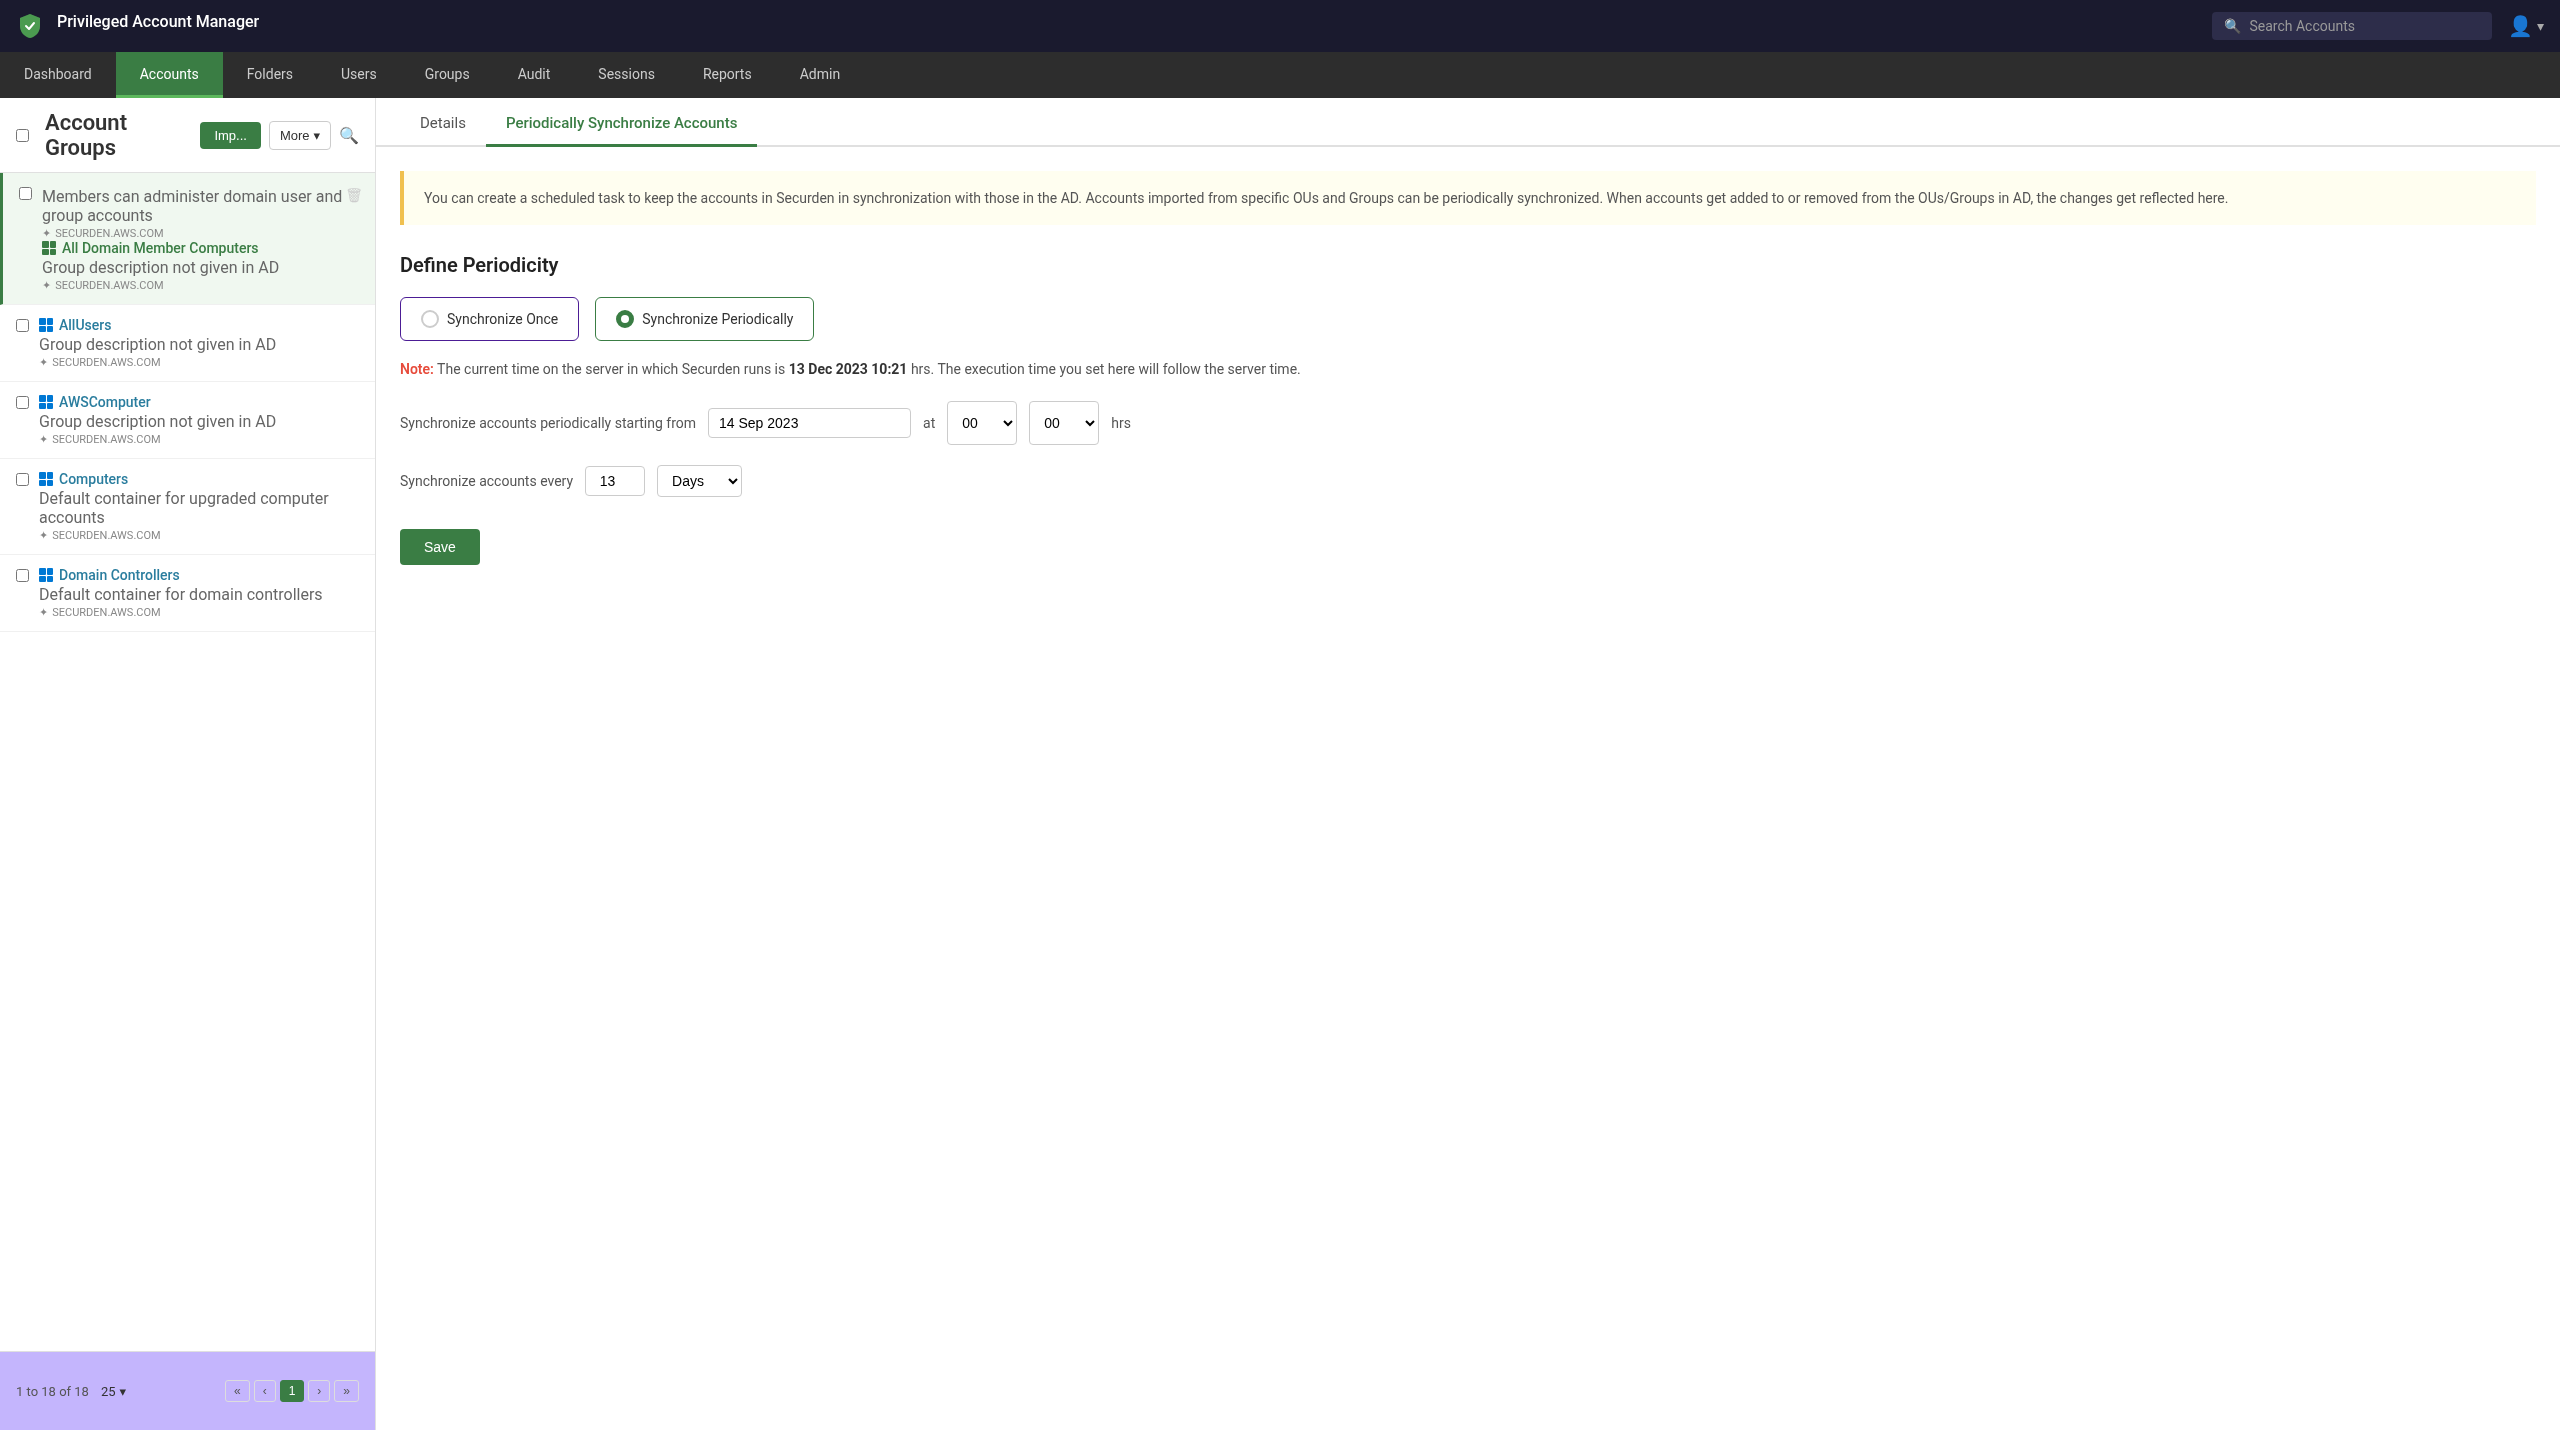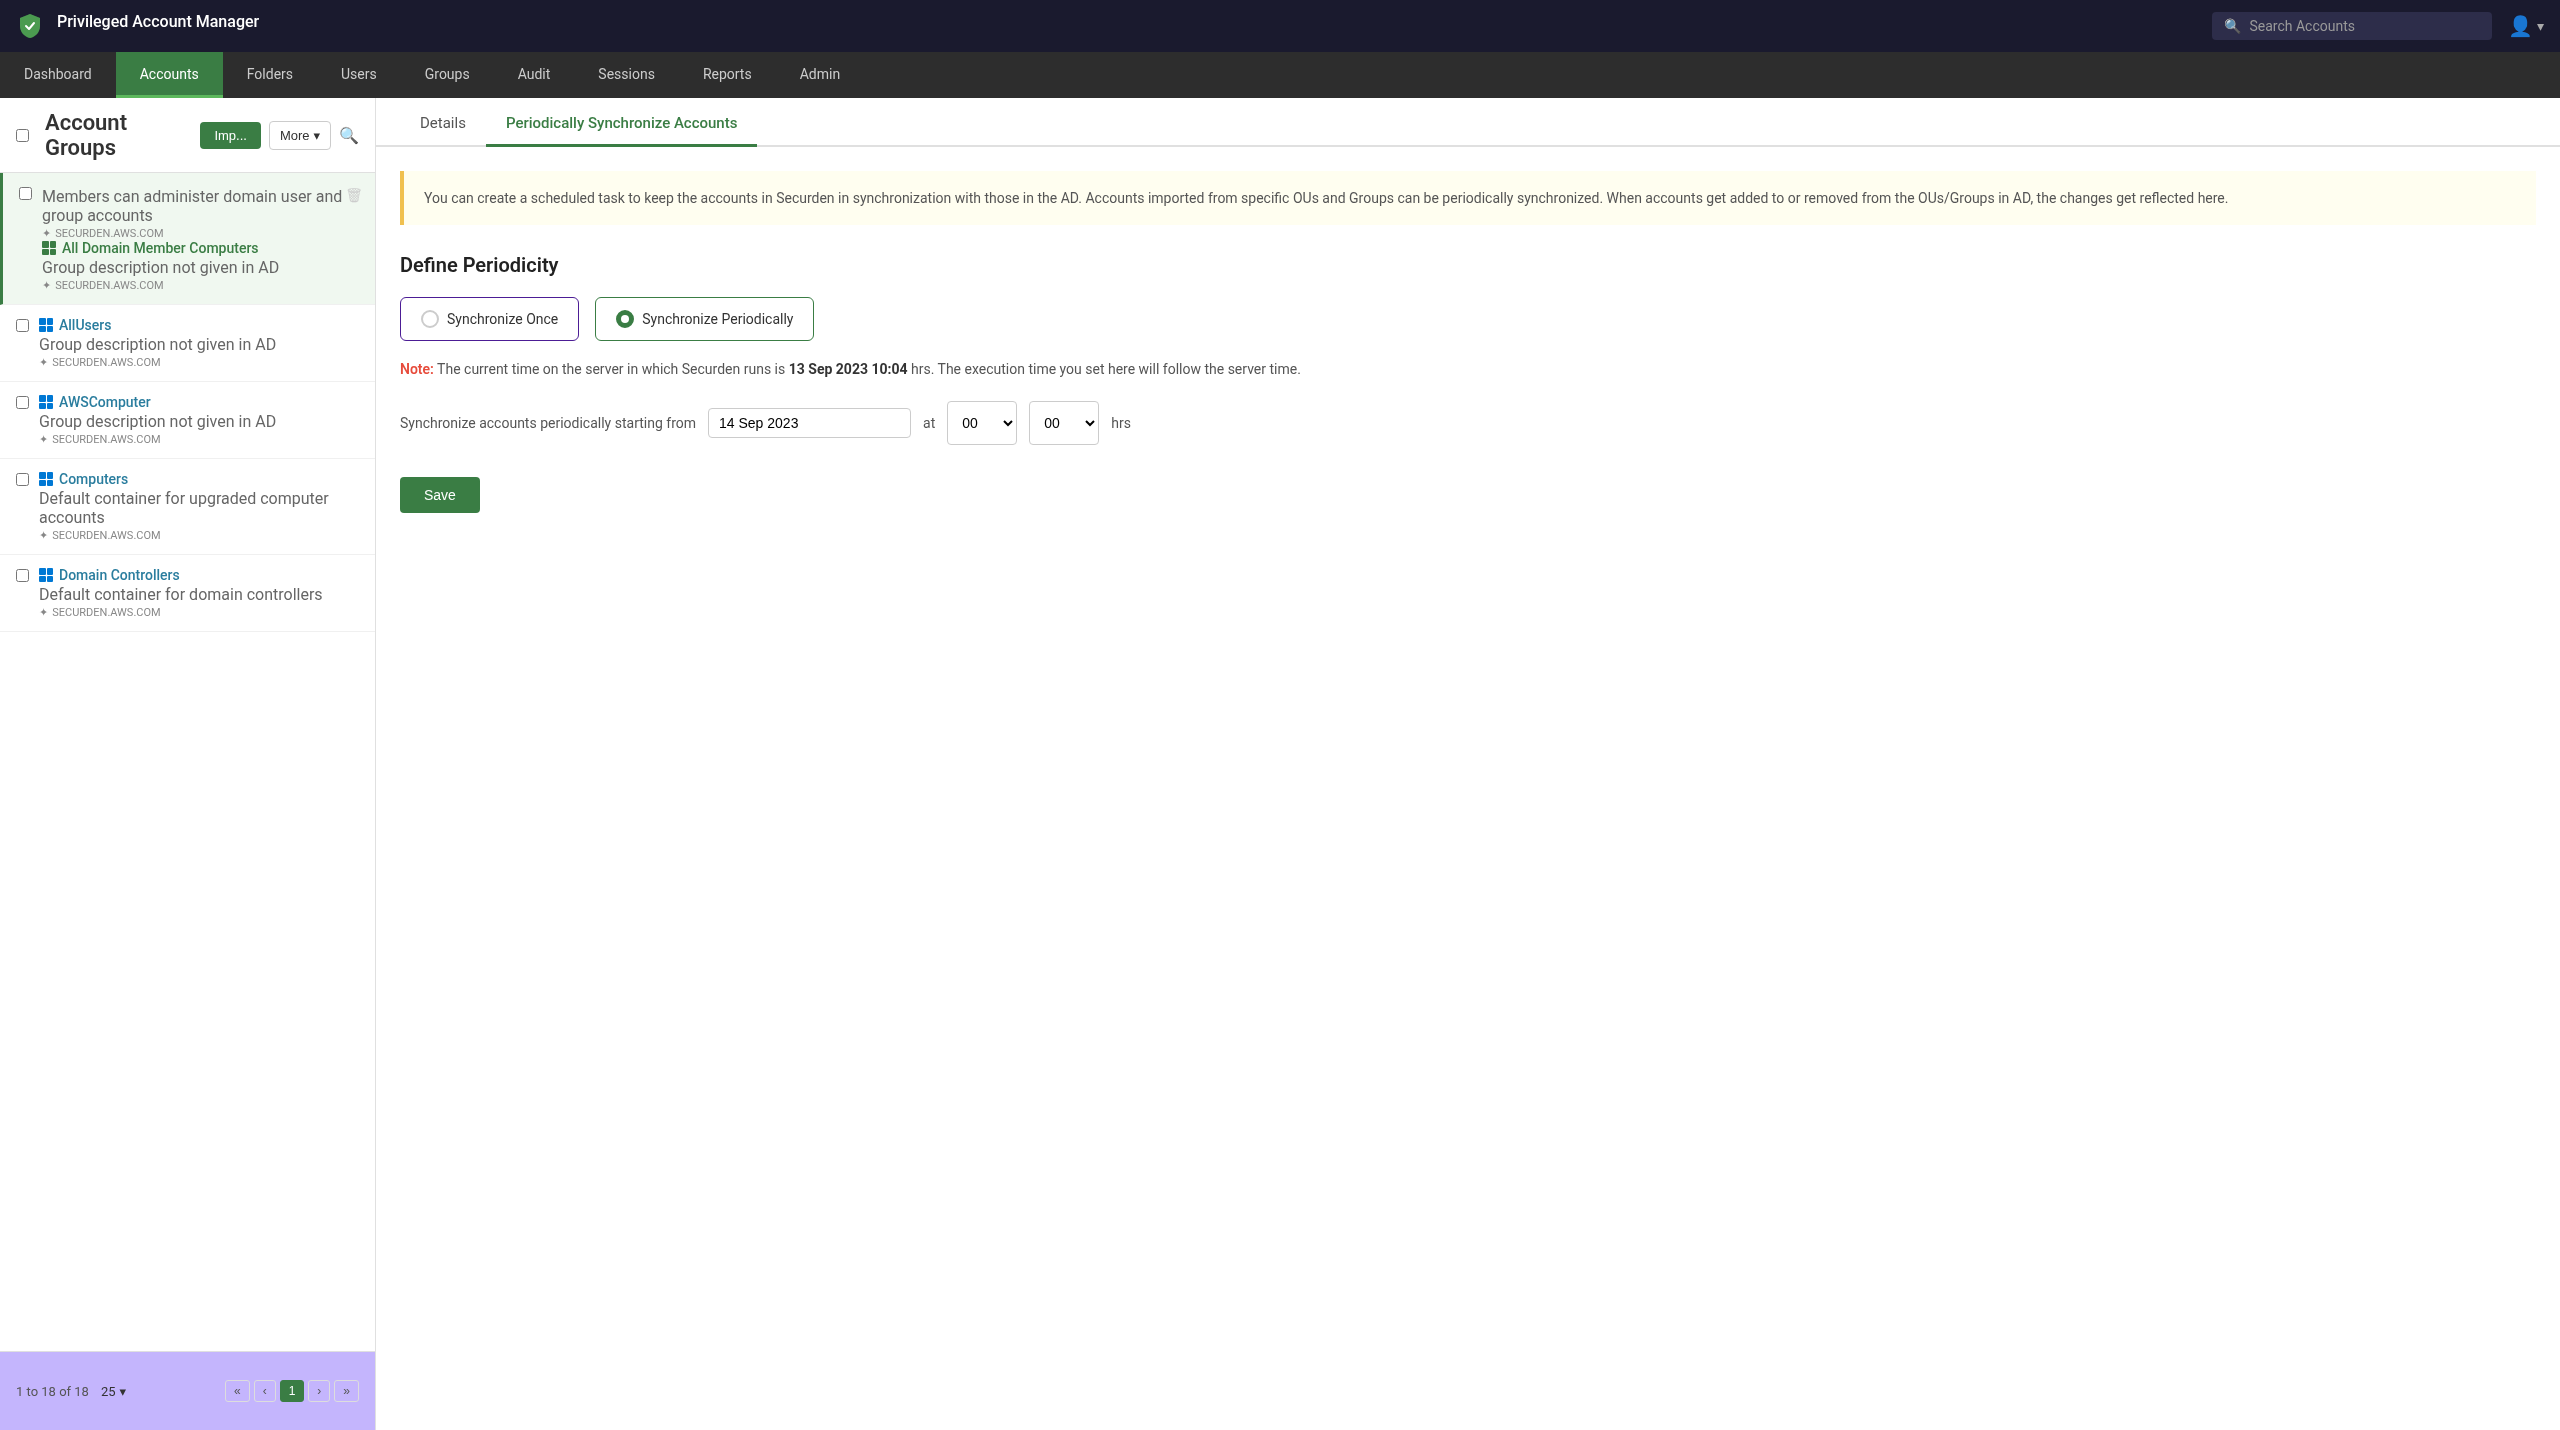--- a/index.html
+++ b/index.html
@@ -574,37 +574,46 @@
         <div class="radio-option" style="border-color: #3a7d44;">
           <div class="radio-circle checked-green"></div>
           <span>Synchronize Periodically</span>
         </div>
       </div>
 
       
       <div class="note-line">
         <span class="note-label">Note:</span>
         <span>The current time on the server in which Securden runs is </span>
-        <span class="bold-text">13 Sep 2023 10:04</span>
+        <span class="bold-text">13 Dec 2023 10:21</span>
         <span> hrs. The execution time you set here will follow the server time.</span>
       </div>
 
       
       <div class="form-row">
         <span class="form-label">Synchronize accounts periodically starting from</span>
         <input type="text" class="date-input" value="14 Sep 2023" style="">
         <span class="form-label">at</span>
         <select class="time-select">
           <option>00</option><option>01</option><option>02</option>
         </select>
         <select class="time-select">
           <option>00</option><option>15</option><option>30</option><option>45</option>
         </select>
         <span class="hrs-label">hrs</span>
       </div>
 
       
+      <div class="form-row">
+        <span class="form-label">Synchronize accounts every</span>
+        <input type="number" class="number-input" value="13" style="">
+        <select class="days-select">
+          <option>Days</option>
+          <option>Hours</option>
+          <option>Weeks</option>
+        </select>
+      </div>
 
       
       <button class="btn-save">Save</button>
     </div>
   </div>
 </div>
 
 </body></html>

